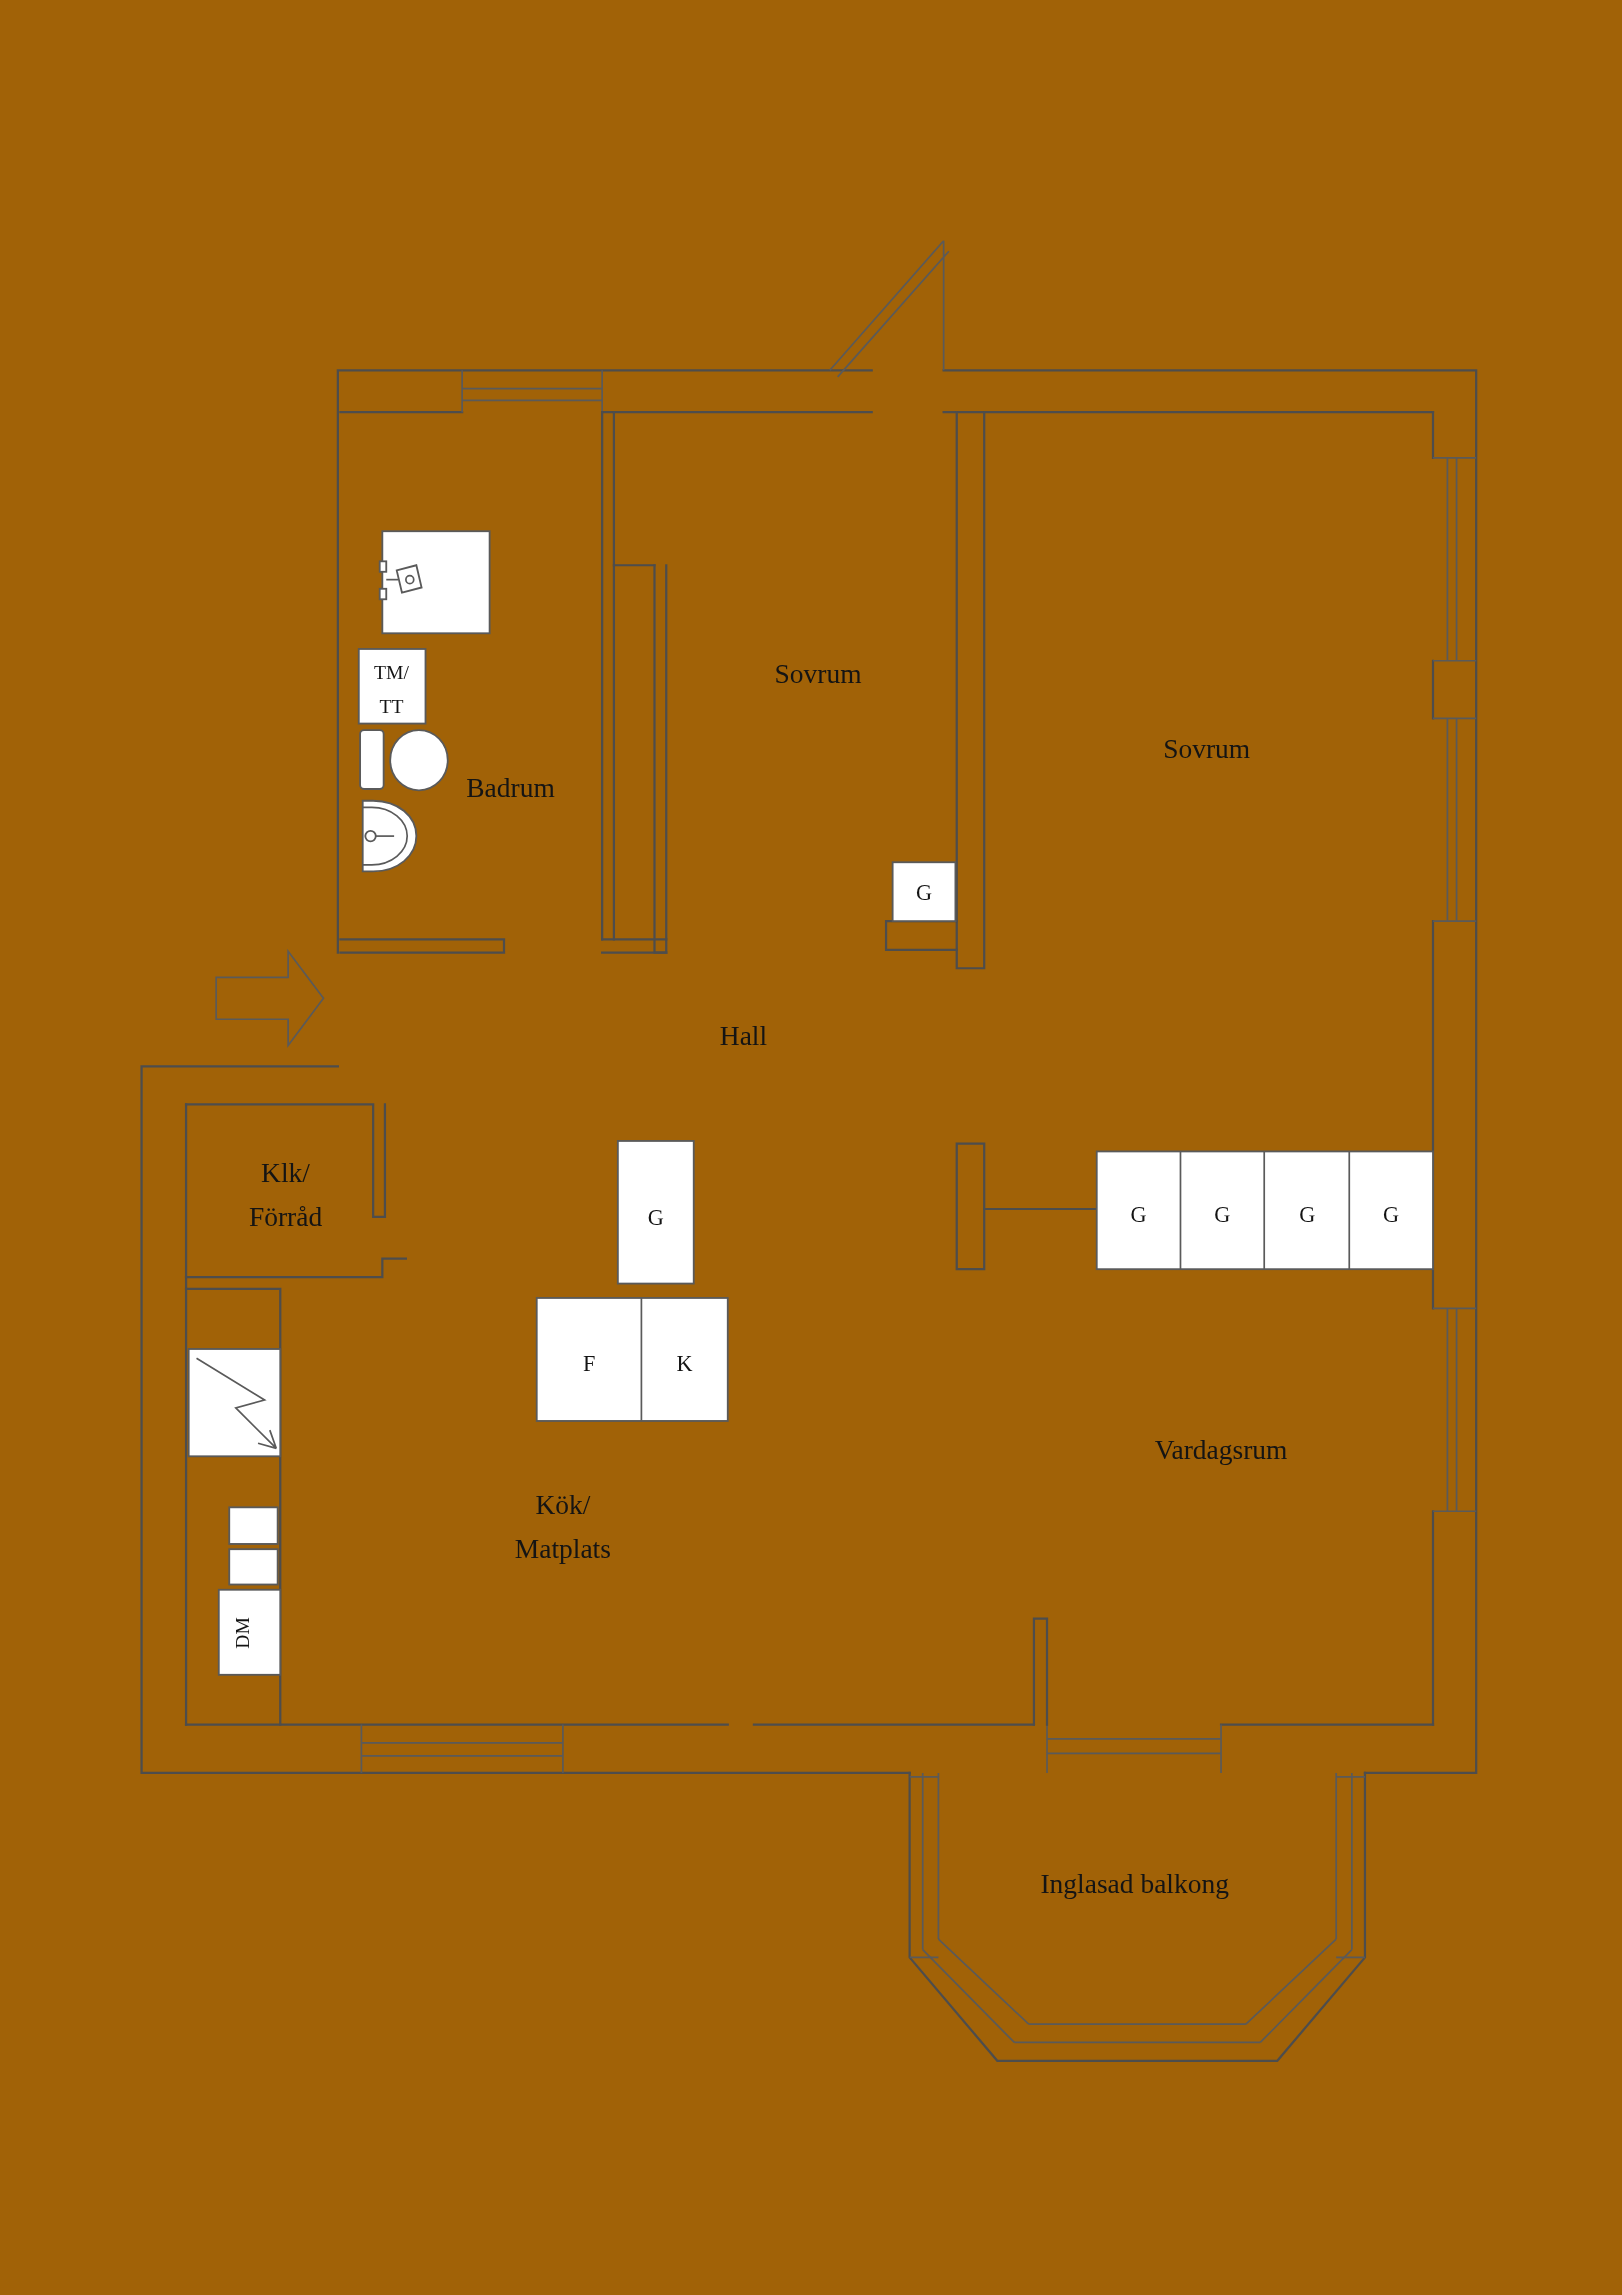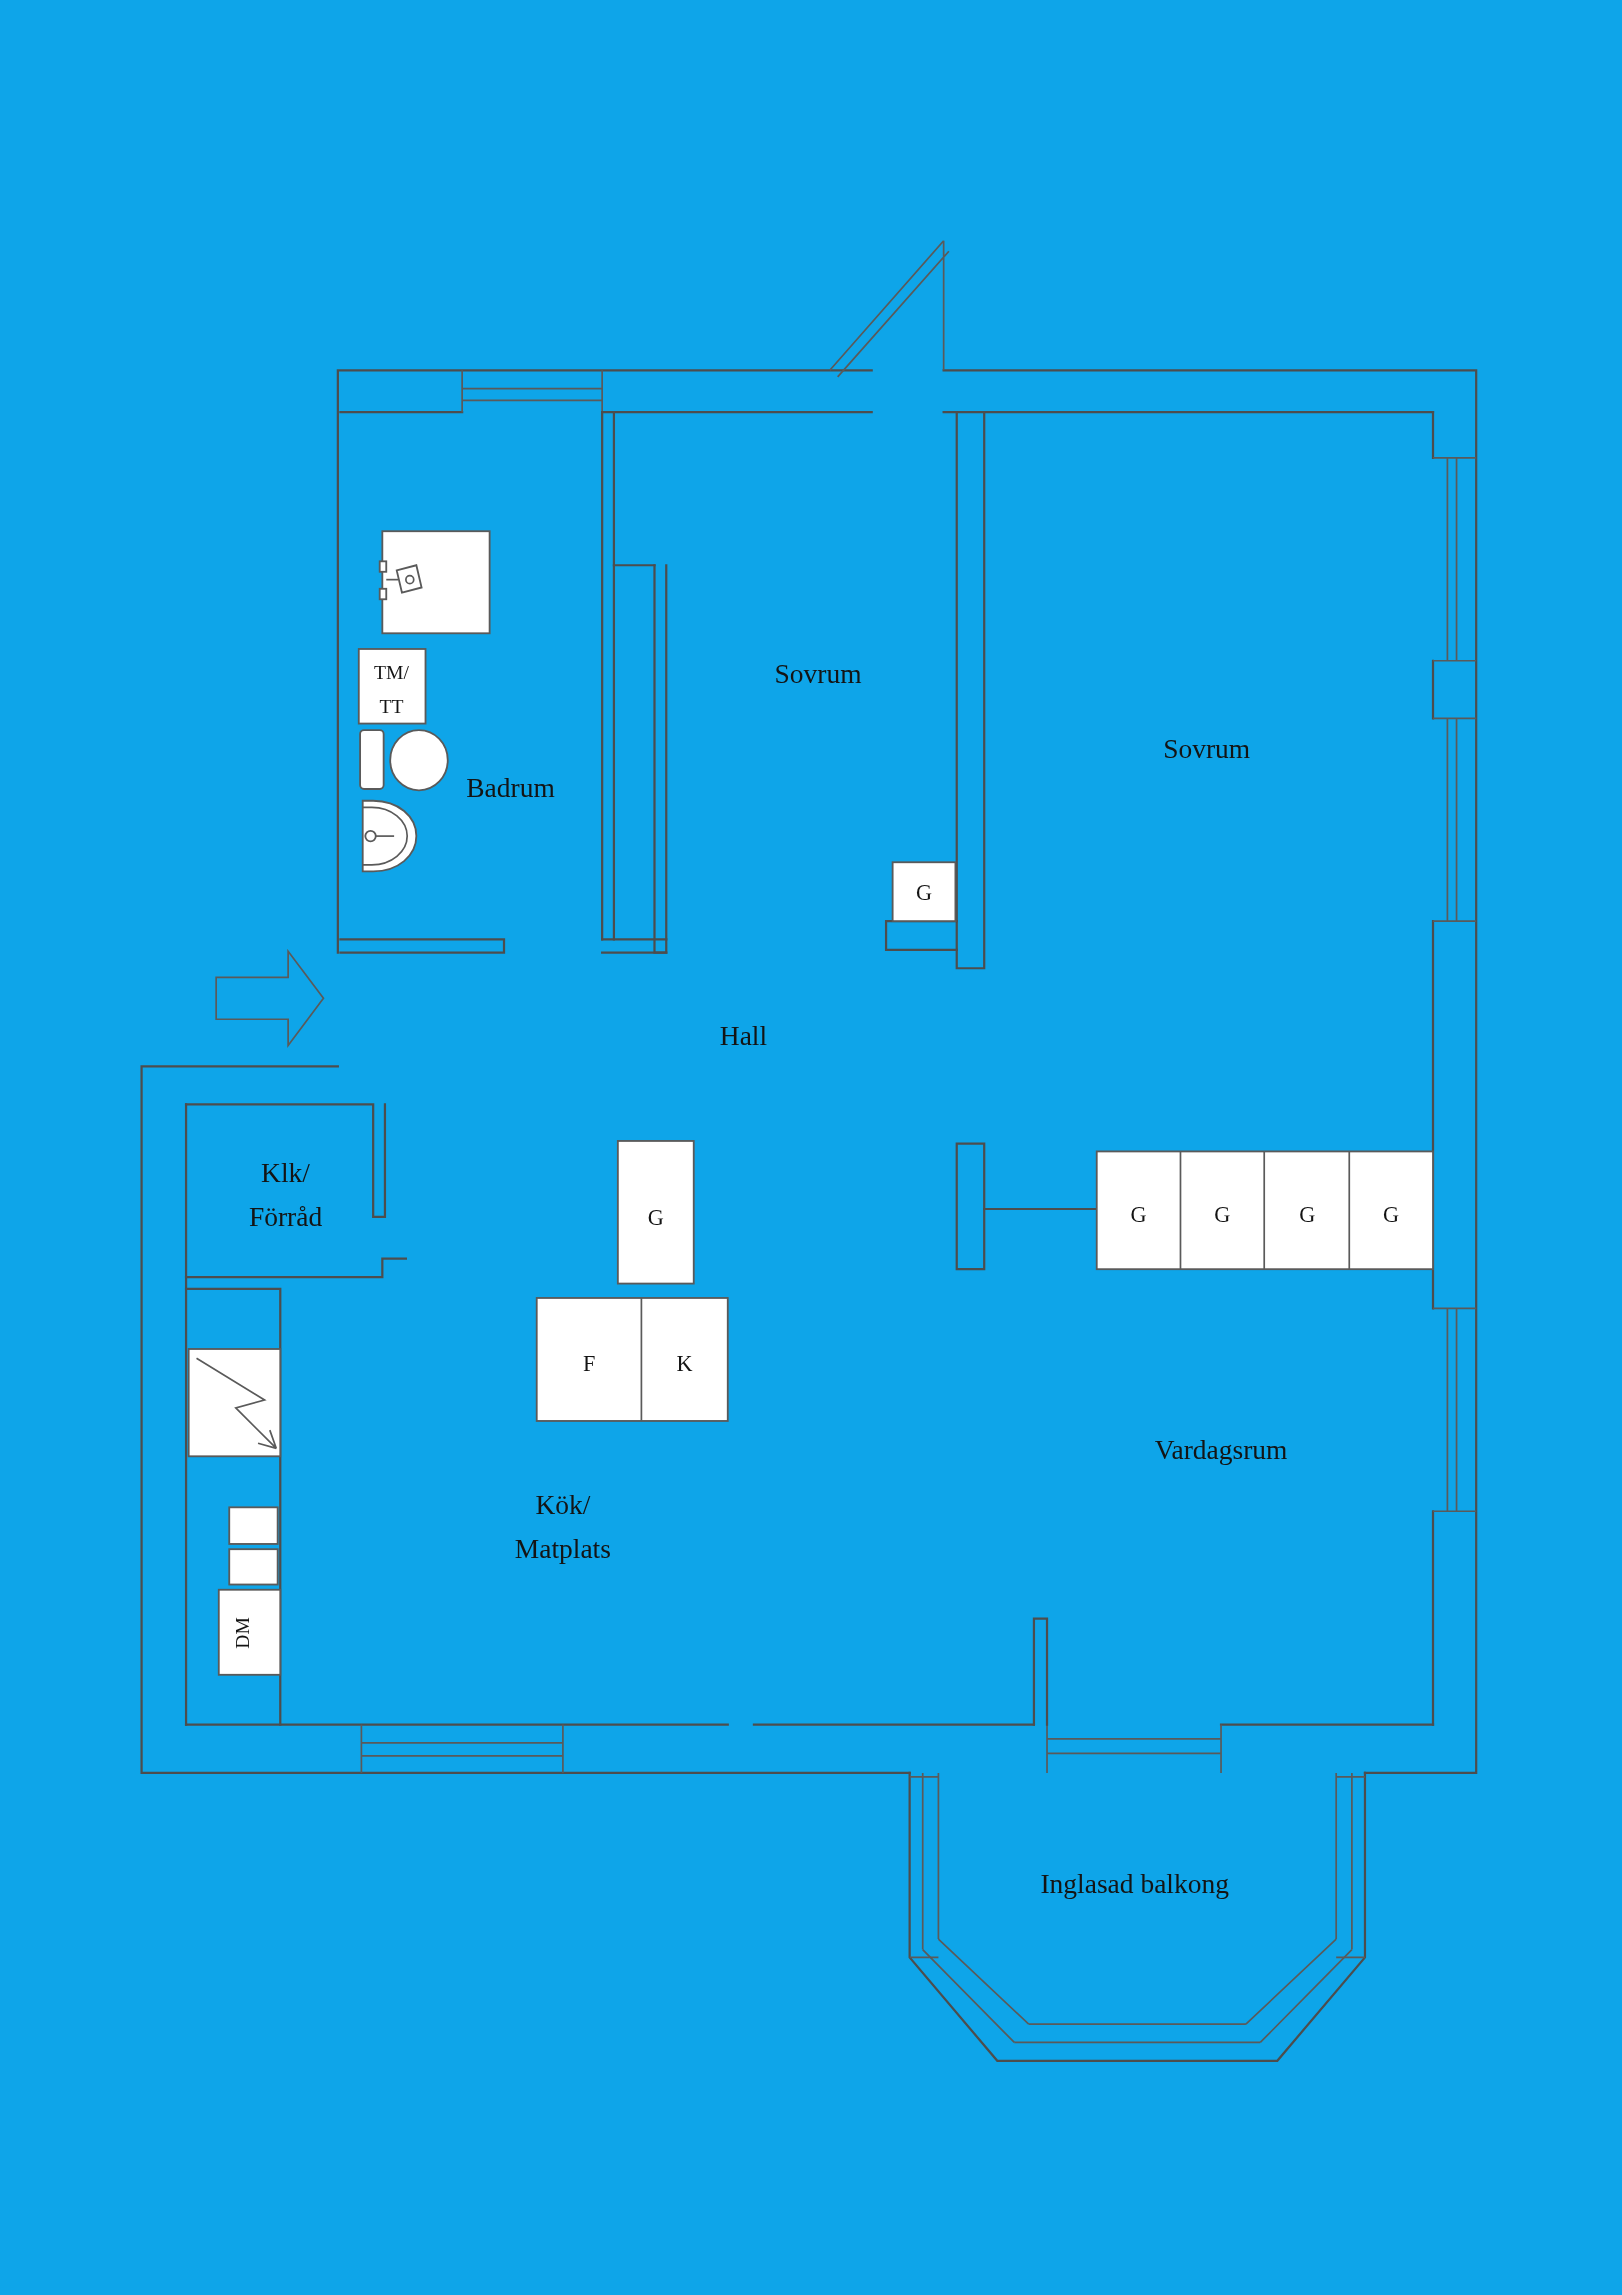--- a/index.html
+++ b/index.html
@@ -1,20 +1,20 @@
 <!DOCTYPE html>
 <html style="font-size:10.5px"><head>
 <meta charset="utf-8">
 <style>
   html,body{margin:0;padding:0;background:#ffffff;}
   .page{
     position:relative;
     width:1623px;
     height:2295px;
-    background:#0ea5e9;
+    background:#a16207;
     overflow:hidden;
   }
   svg{position:absolute;left:0;top:0;width:100%;height:100%;}
   .wall{stroke:#4d4d4d;stroke-width:1.7;fill:none;stroke-linecap:square;}
   .thin{stroke:#5a5a5a;stroke-width:1.3;fill:none;}
   .fixture{stroke:#5a5a5a;stroke-width:1.4;fill:#ffffff;}
   .roomlabel{
     font-family:"Liberation Serif","DejaVu Serif",serif;
     font-size:21px;fill:#141414;text-anchor:middle;
   }

